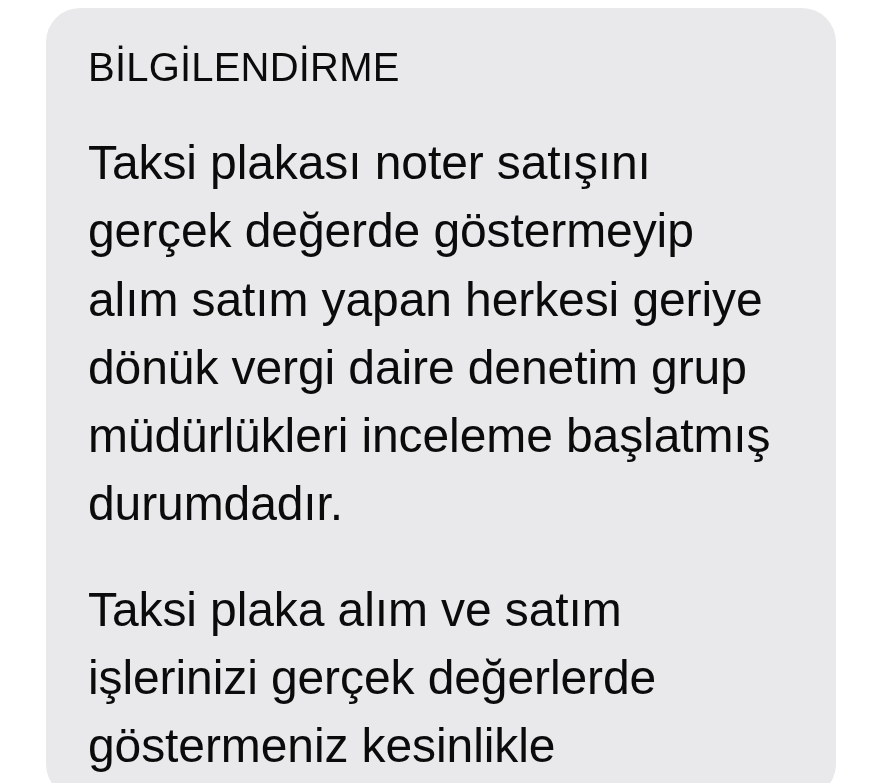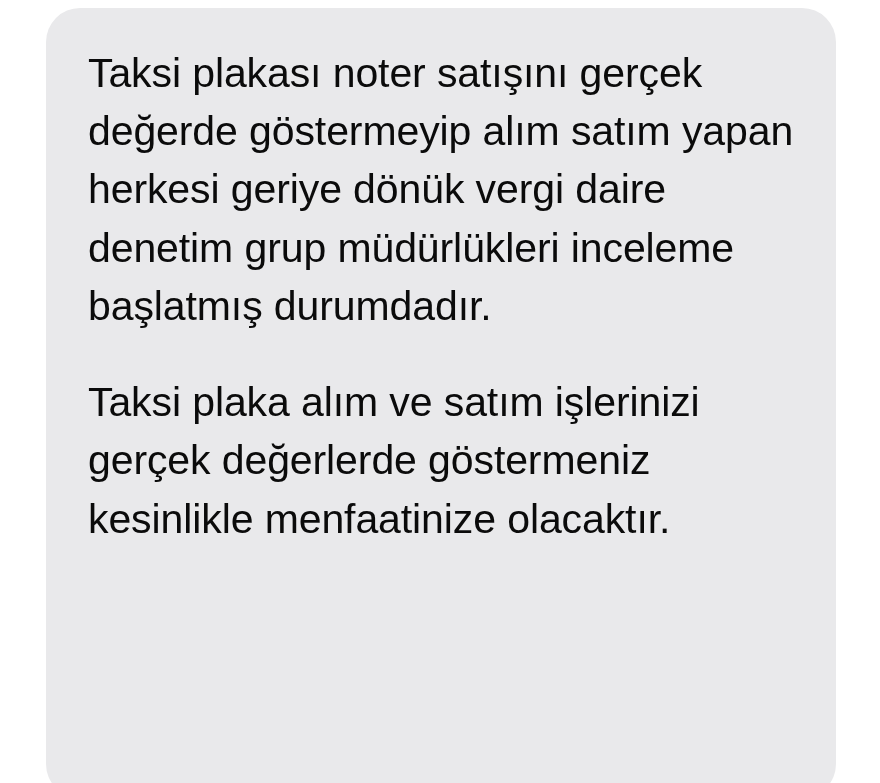--- a/index.html
+++ b/index.html
@@ -38,34 +38,35 @@
     font-size: 40px;
     line-height: 1.18;
     color: #0b0b0b;
     font-weight: 400;
     letter-spacing: 0.2px;
     margin: 0 0 38px 0;
     white-space: pre-wrap;
   }
 
   .msg-paragraph {
-    font-size: 41px;
+    font-size: 48px;
     line-height: 1.42;
     color: #0b0b0b;
     font-weight: 400;
     letter-spacing: -0.1px;
     margin: 0 0 38px 0;
     white-space: pre-wrap;
   }
 
   .msg-paragraph:last-child {
     margin-bottom: 8px;
   }
 </style>
 </head>
 <body>
 
 <div id="chat-surface">
   <div id="message-bubble">
+    <p class="msg-heading">BİLGİLENDİRME</p>
     <p class="msg-paragraph">Taksi plakası noter satışını gerçek değerde göstermeyip alım satım yapan herkesi geriye dönük vergi daire denetim grup müdürlükleri inceleme başlatmış durumdadır.</p>
     <p class="msg-paragraph">Taksi plaka alım ve satım işlerinizi gerçek değerlerde göstermeniz kesinlikle menfaatinize olacaktır.</p>
   </div>
 </div>
 
 </body></html>

